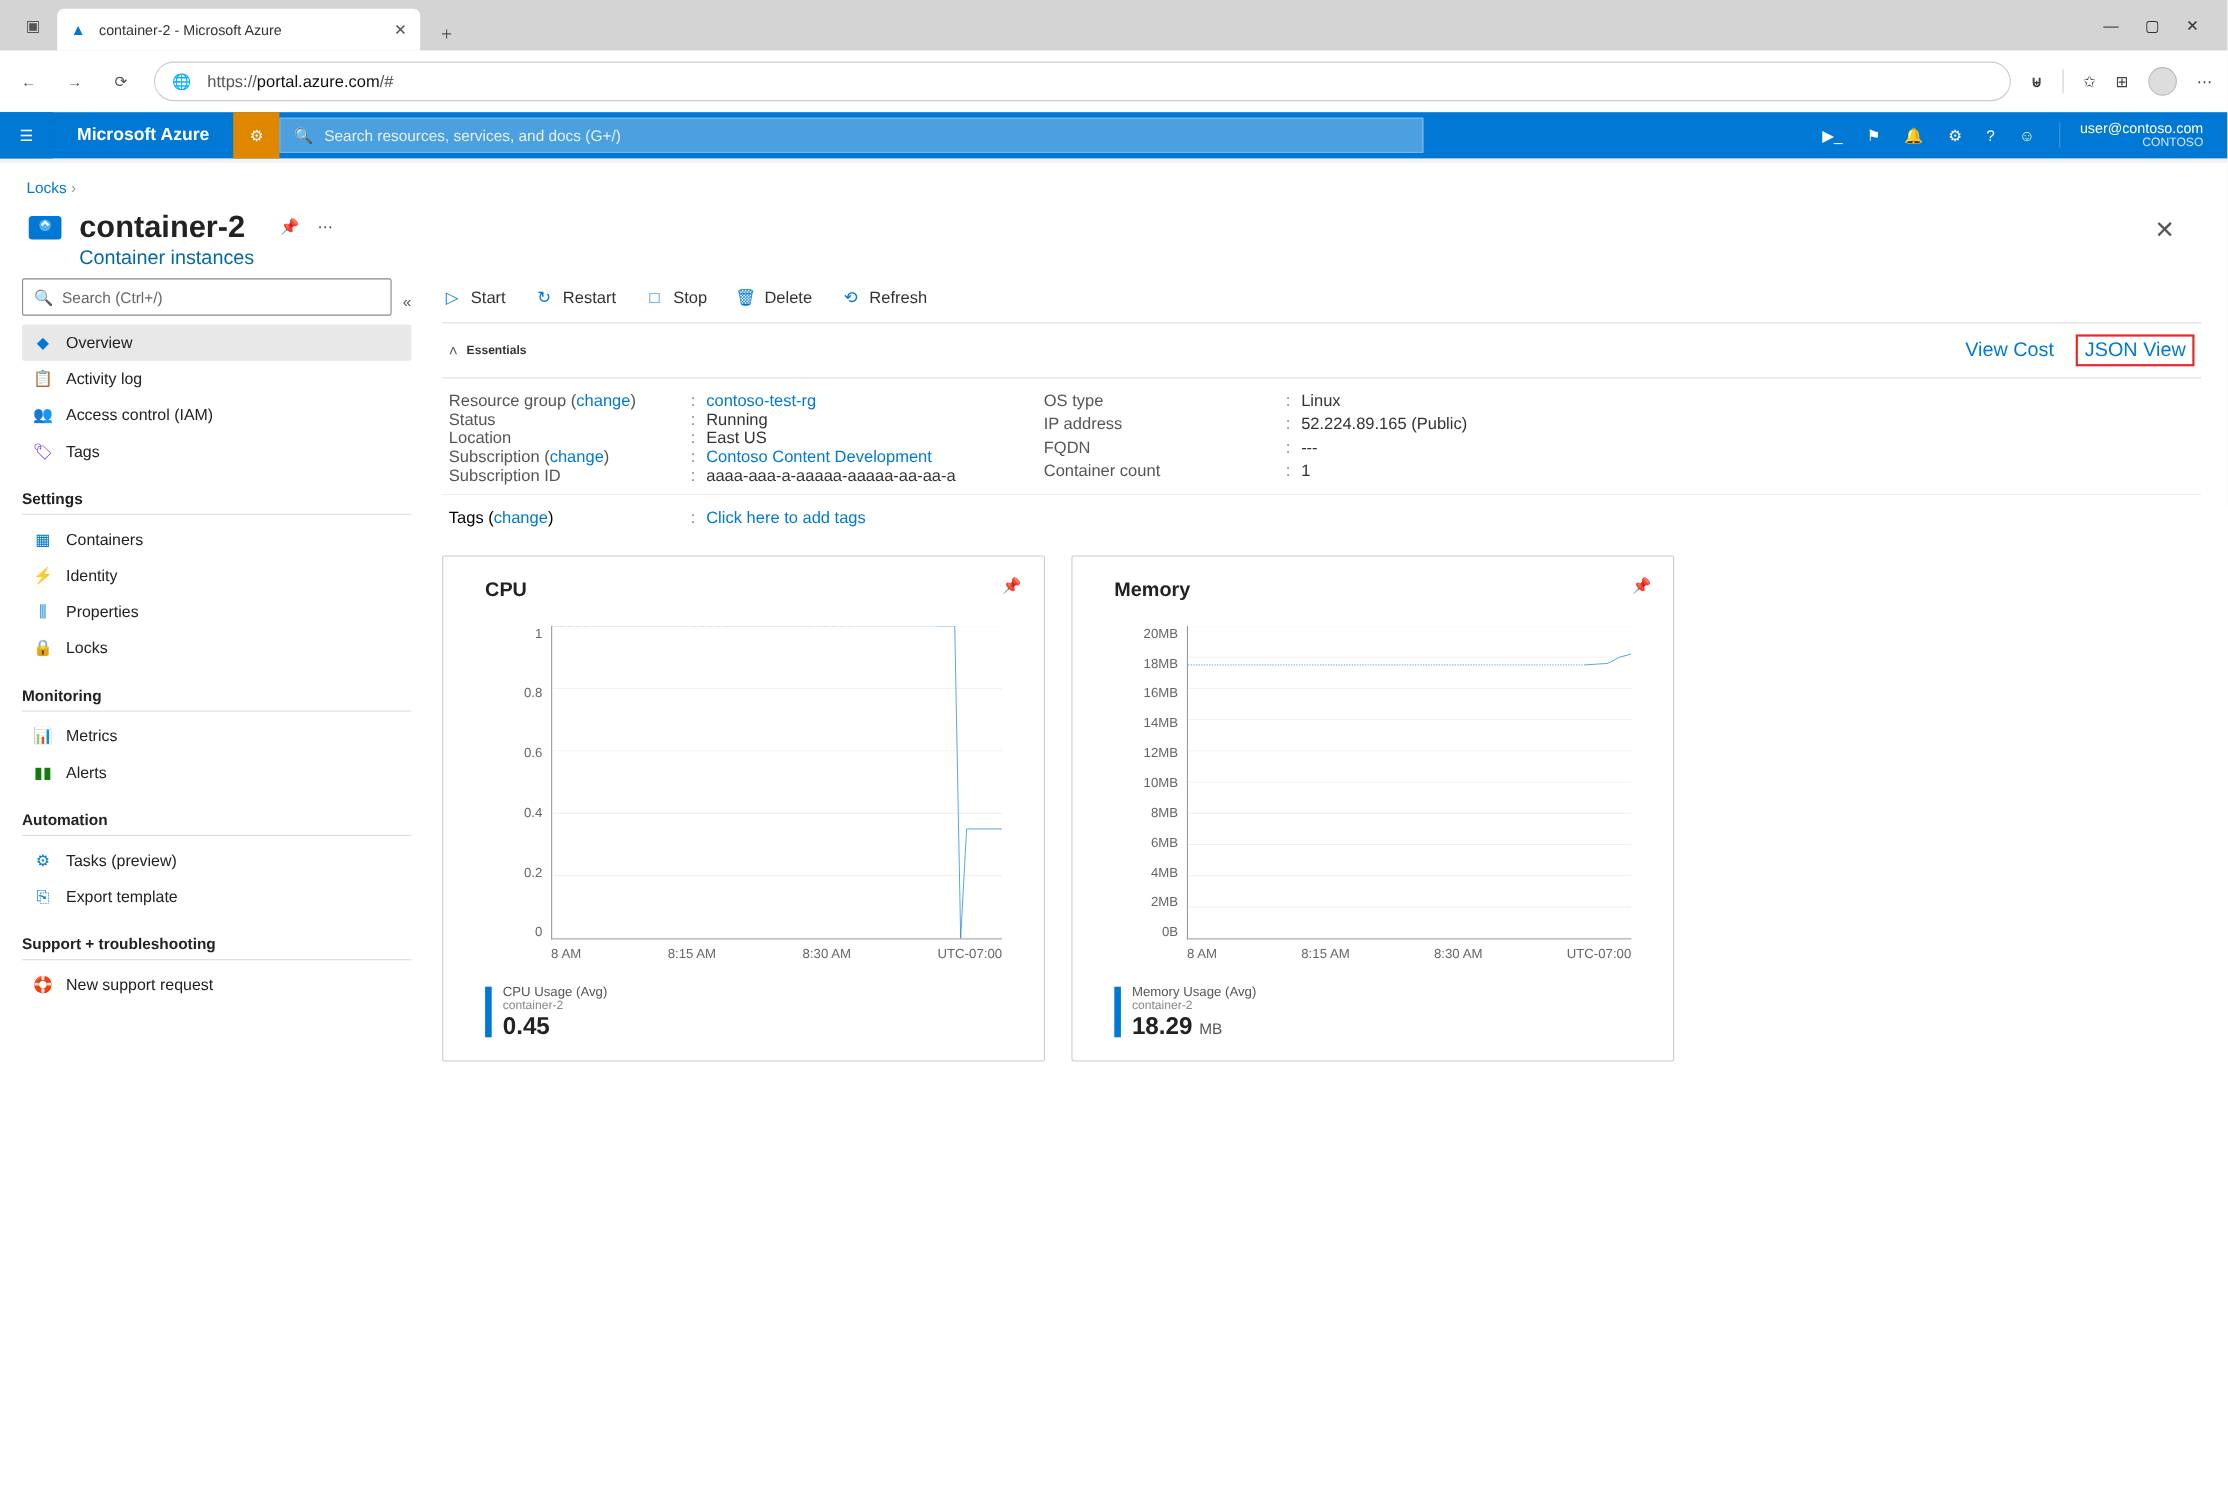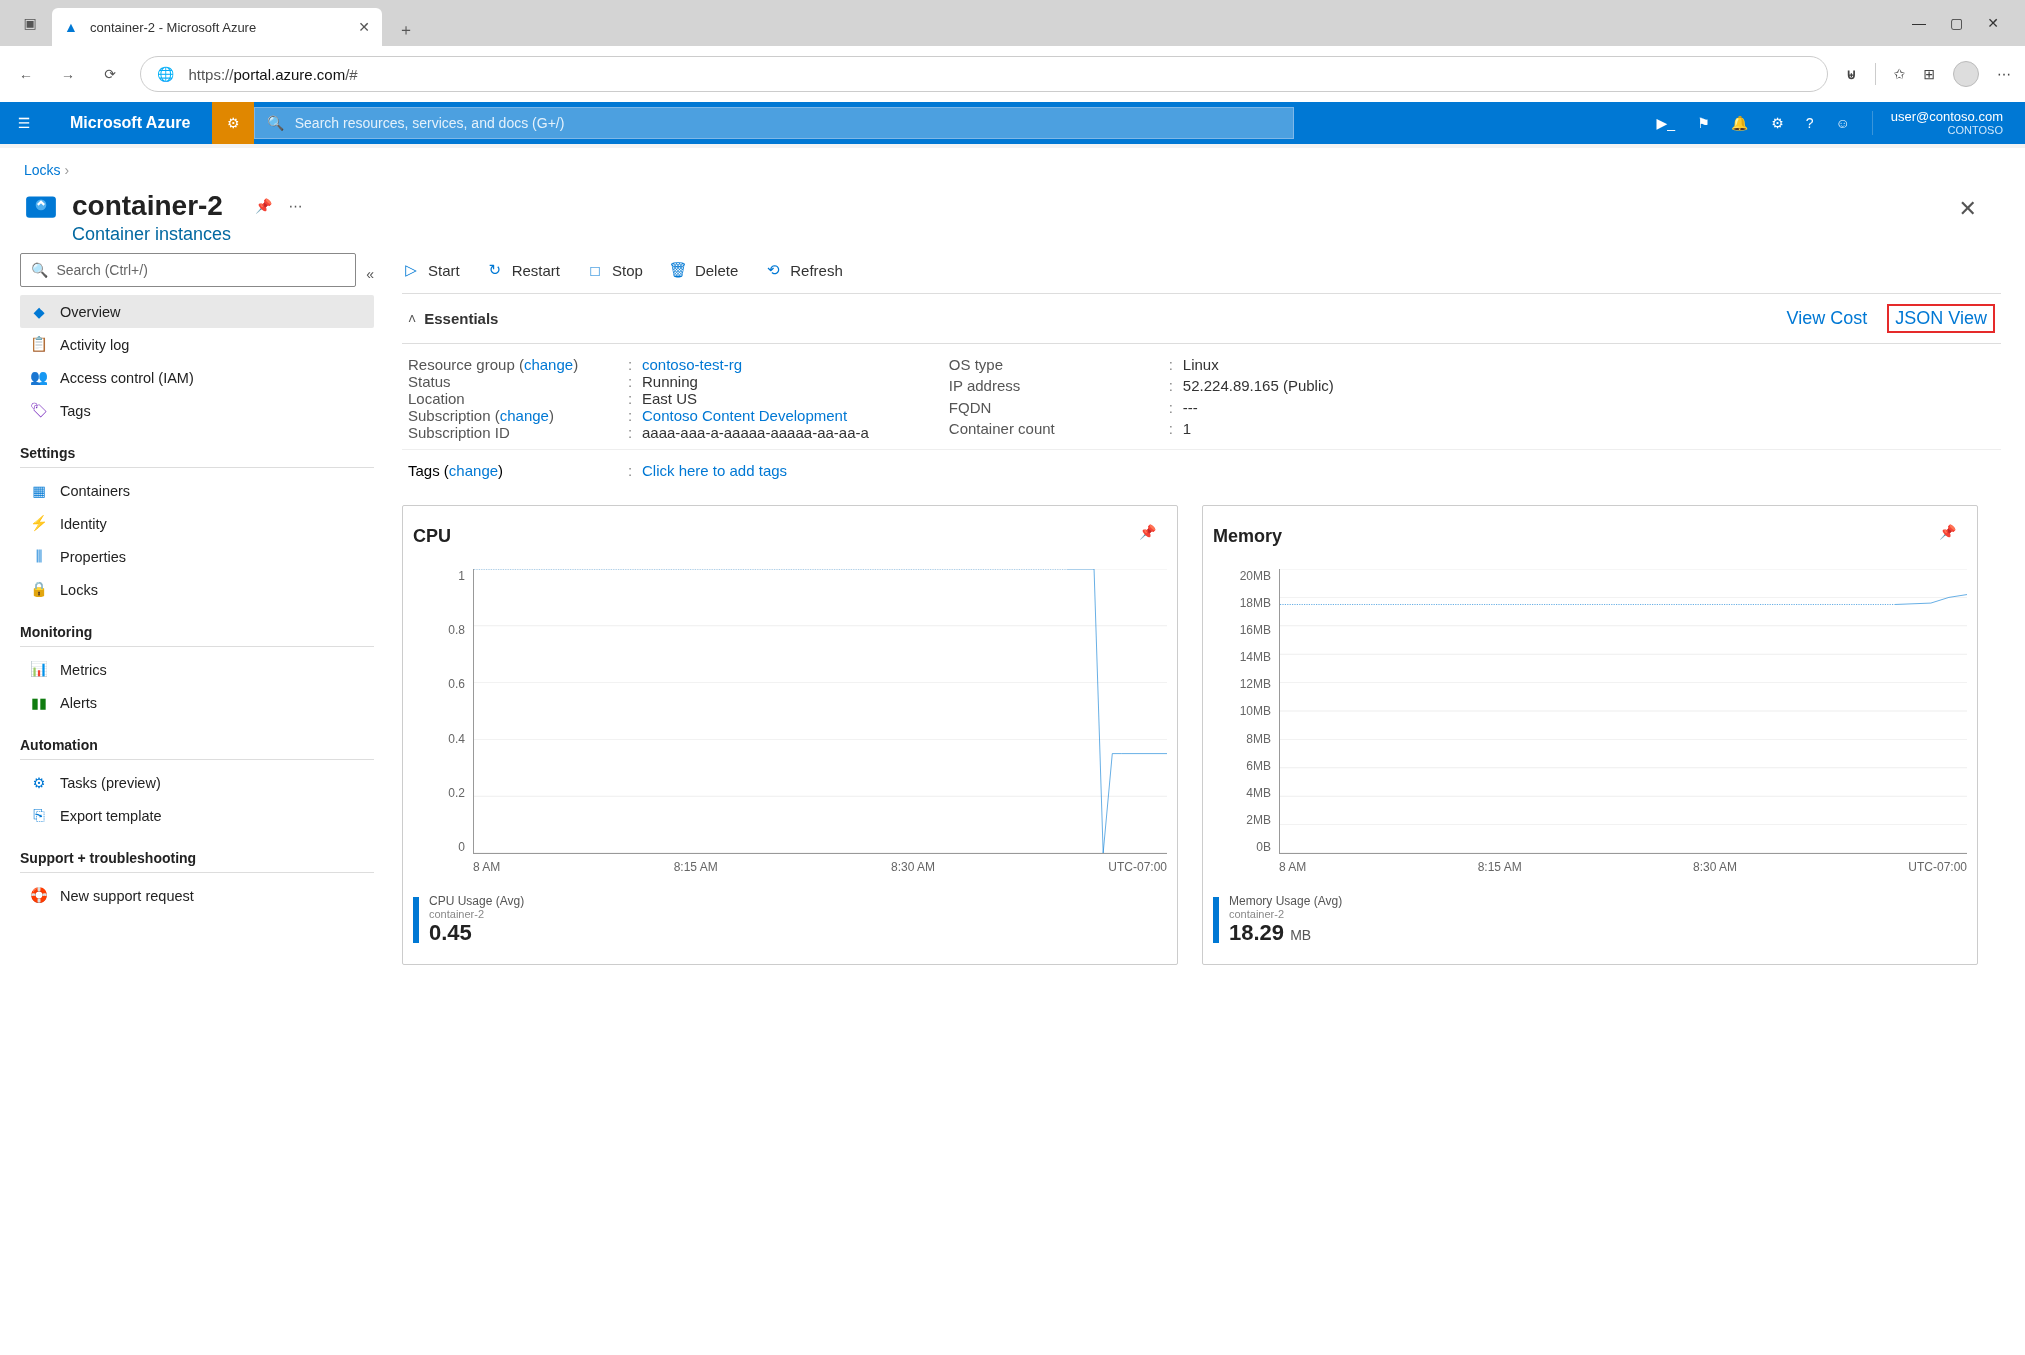--- a/index.html
+++ b/index.html
@@ -64,35 +64,35 @@
 
 hr.nav-sep { border:none; border-top:1px solid #ddd; margin:6px 0; }
 
 
 .main { flex:1; padding:0 24px 20px 8px; }
 .toolbar { display:flex; gap:26px; padding:8px 0 14px; align-items:center; }
 .cmd { display:flex; align-items:center; gap:8px; color:#333; font-size:15px; cursor:pointer;}
 .cmd .ico { color:#0078d4; width:18px; height:18px; display:inline-flex; align-items:center; justify-content:center;}
 
 .essentials-bar { border-top:1px solid #ddd; border-bottom:1px solid #ddd; padding:10px 6px; display:flex; align-items:center;}
-.essentials-bar .label { font-weight:600; font-size:15px; color:#333; }
+.essentials-bar .label { font-weight:600; font-size:11px; color:#333; }
 .essentials-bar .right-links { margin-left:auto; display:flex; gap:20px; align-items:center;}
 .essentials-bar .right-links a { color:#0078d4; font-size:18px; text-decoration:none;}
 .json-view-box { border:2px solid #e52a2a; padding:2px 6px;}
 
 .ess-grid { display:flex; gap:80px; padding:12px 6px 8px; }
 .ess-col { display:grid; grid-template-columns: 220px 14px auto; font-size:15px; color:#333;}
 .ess-col .lab { color:#555; white-space:nowrap; }
 .ess-col .colon { color:#888; }
 .ess-col .val a, .link { color:#0078d4; text-decoration:none;}
 .tags-row { display:grid; grid-template-columns: 220px 14px auto; padding:12px 6px 8px; border-top:1px solid #eee; font-size:15px;}
 
 
 .charts-row { display:flex; gap:24px; margin-top:18px;}
-.chart-card { border:1px solid #ccc; border-radius:2px; width:776px; padding:20px 10px 18px; position:relative;}
+.chart-card { border:1px solid #ccc; border-radius:2px; width:548px; padding:20px 38px 18px; position:relative;}
 .chart-title { font-size:18px; font-weight:600; color:#222;}
 .chart-pin { position:absolute; top:18px; right:20px; color:#555;}
 .chart-plot { margin-top:22px; position:relative; height:285px; display:flex;}
 .y-axis { width:60px; display:flex; flex-direction:column; justify-content:space-between; text-align:right; font-size:12px; color:#666; padding-right:8px;}
 .y-axis.mem { width:66px; font-size:12px;}
 .plot-area { flex:1; position:relative; border-left:1px solid #999; border-bottom:1px solid #999;}
 .x-axis { display:flex; justify-content:space-between; font-size:12px; color:#666; padding:6px 0 0 60px;}
 .x-axis.mem { padding-left:66px;}
 .chart-footer { display:flex; align-items:center; gap:10px; margin-top:20px;}
 .chart-footer .bar { width:6px; height:46px; background:#0078d4;}

